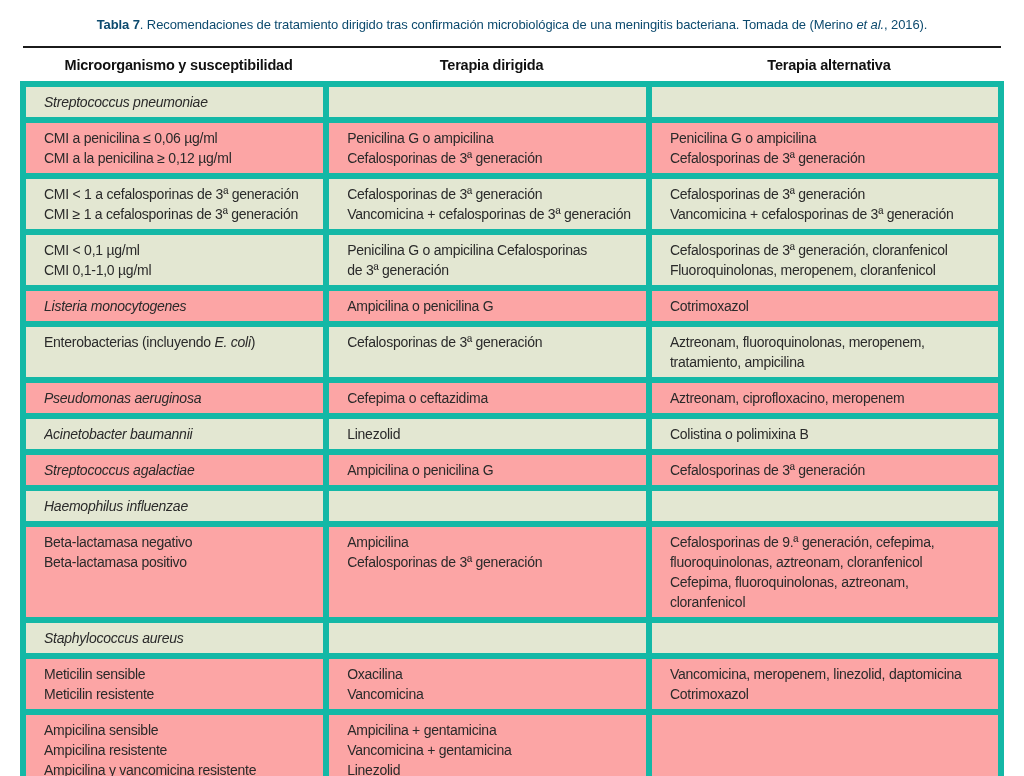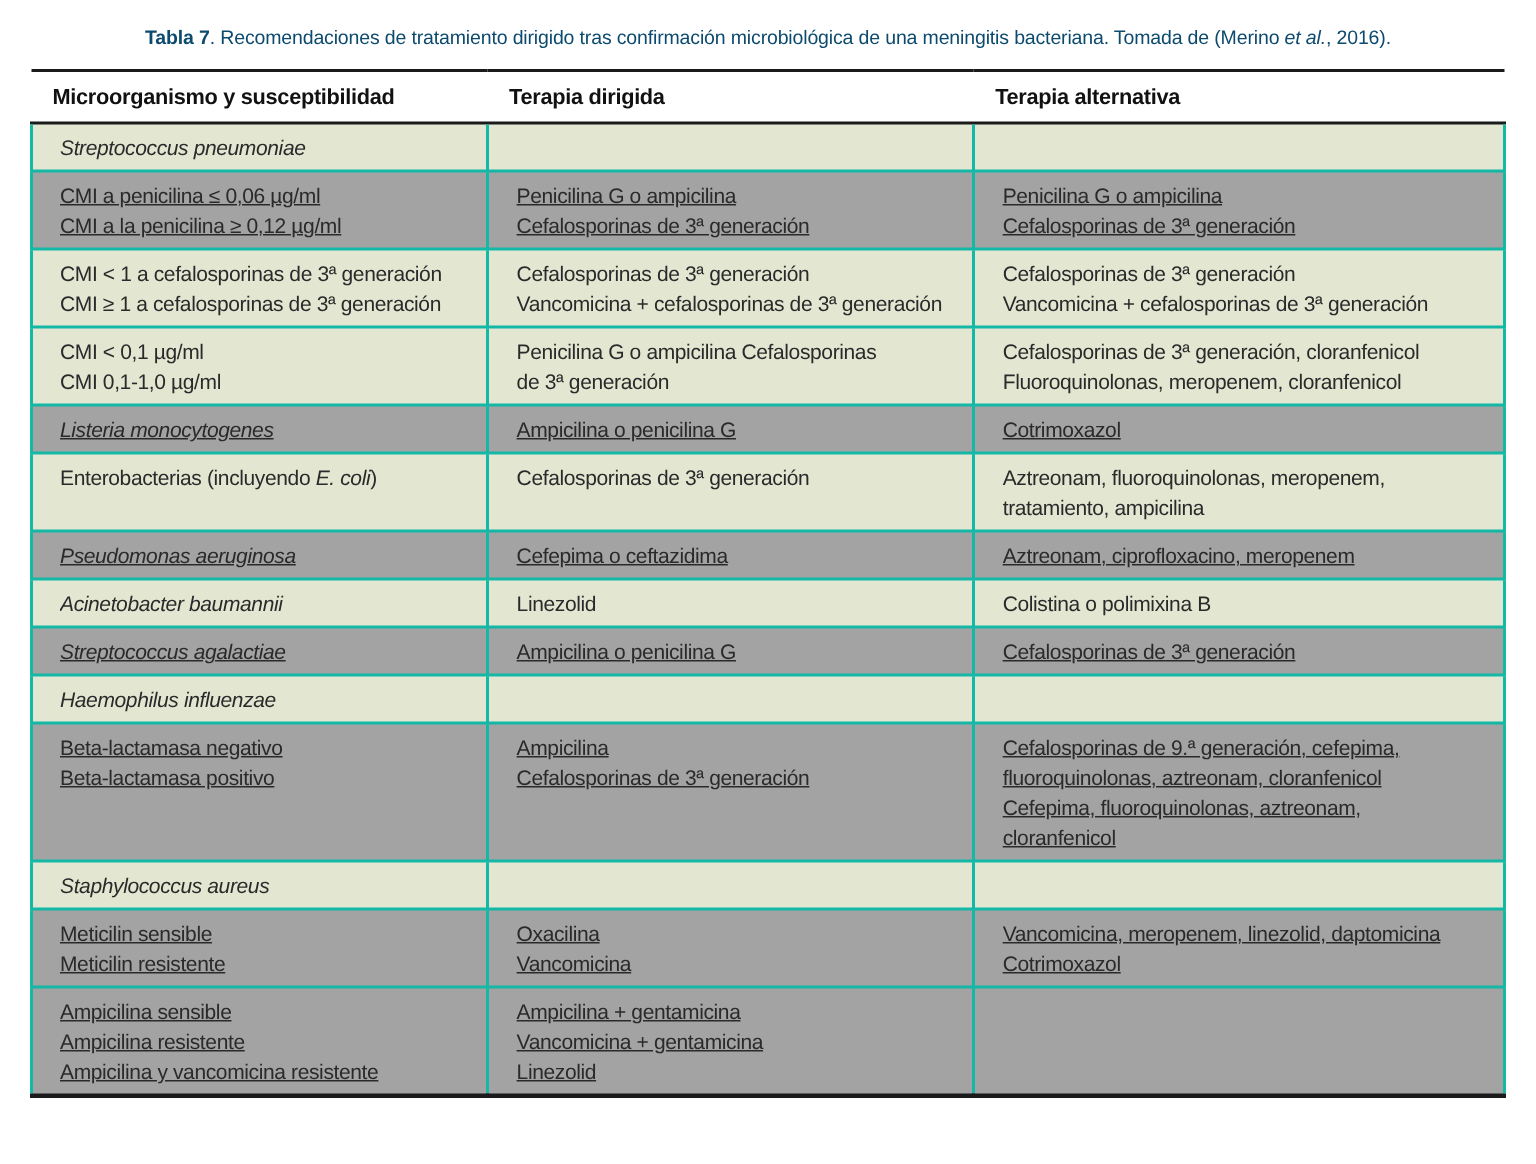--- a/index.html
+++ b/index.html
@@ -29,37 +29,37 @@
     table-layout:fixed;
   }
   col.c1 { width:31%; }
   col.c2 { width:33%; }
   col.c3 { width:36%; }
 
   thead th {
     background:#ffffff;
     border-top:2px solid #1b1b1b;
     border-bottom:2px solid #1b1b1b;
-    text-align:left;
+    text-align:center;
     font-weight:bold;
     font-size:14.5px;
     letter-spacing:-0.2px;
     color:#111111;
     padding:9px 6px 8px 14px;
   }
 
   tbody td {
-    border:2px solid #14b8a6;
+    border:6px solid #14b8a6;
     vertical-align:top;
     padding:5px 6px 5px 18px;
     font-size:14px;
     letter-spacing:-0.25px;
   }
   tr.green td { background:#e3e7d2; }
-  tr.cream td { background:#a3a3a3;text-decoration:underline; }
+  tr.cream td { background:#fca5a5; }
 
   td .line { line-height:20px; white-space:nowrap; overflow:hidden; }
   td em { font-style:italic; }
 </style>
 </head>
 <body>
 
 <div class="page">
 
   <p class="caption"><b>Tabla 7</b><span>. Recomendaciones de tratamiento dirigido tras confirmación microbiológica de una meningitis bacteriana. Tomada de (Merino </span><em>et al.</em><span>, 2016).</span></p>

